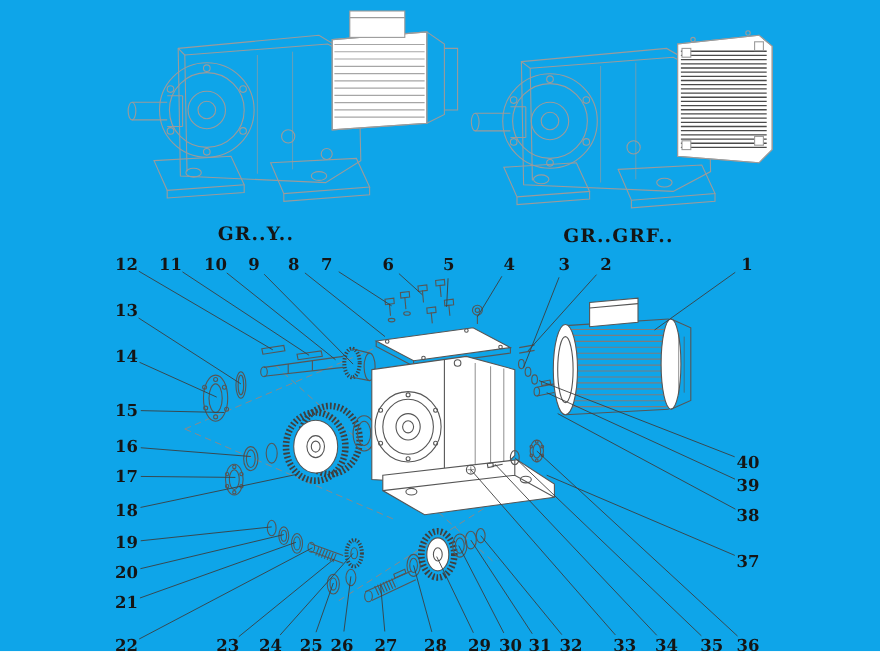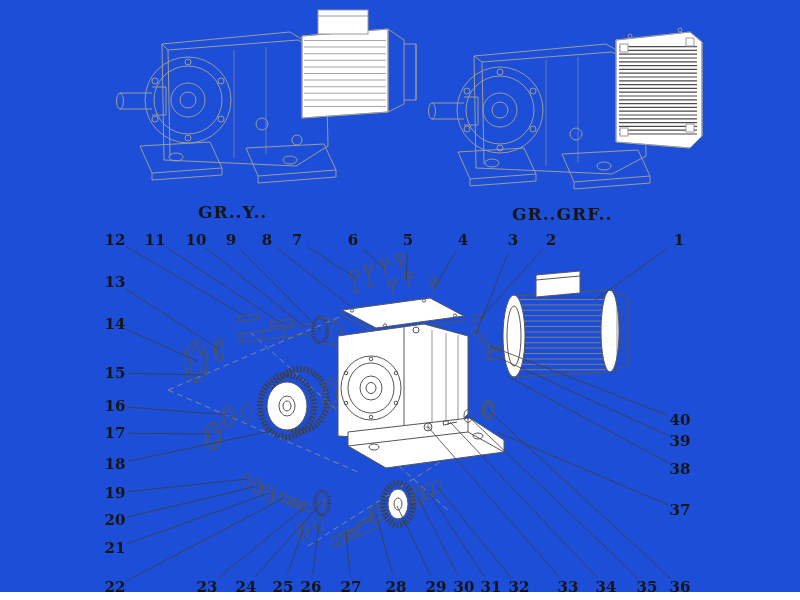--- a/index.html
+++ b/index.html
@@ -1,16 +1,16 @@
 <!DOCTYPE html>
 <html><head>
 <meta charset="utf-8">
 <style>
   html,body{margin:0;padding:0;background:#ffffff;}
-  .page{position:relative;width:800px;height:592px;background:#1d4ed8;overflow:hidden;
+  .page{position:relative;width:800px;height:592px;background:#0ea5e9;overflow:hidden;
         font-family:"DejaVu Serif",serif;}
   svg{display:block;}
   .ln{stroke:#9b9b9b;fill:none;stroke-width:1;}
   .lnx{stroke:#565656;fill:none;stroke-width:1;}
   .thin{stroke-width:0.6;}
   .dash{stroke:#8a8a8a;stroke-dasharray:6 4;fill:none;stroke-width:0.9;}
   .teeth{stroke:#3f3f3f;stroke-width:6;stroke-dasharray:1.6 1.9;fill:none;}
   .teeth-sm{stroke:#3f3f3f;stroke-width:3.6;stroke-dasharray:1.2 1.5;fill:none;}
   .spline{stroke:#565656;stroke-dasharray:1 1.8;}
   .leader{stroke:#3c3c3c;stroke-width:0.8;fill:none;}

